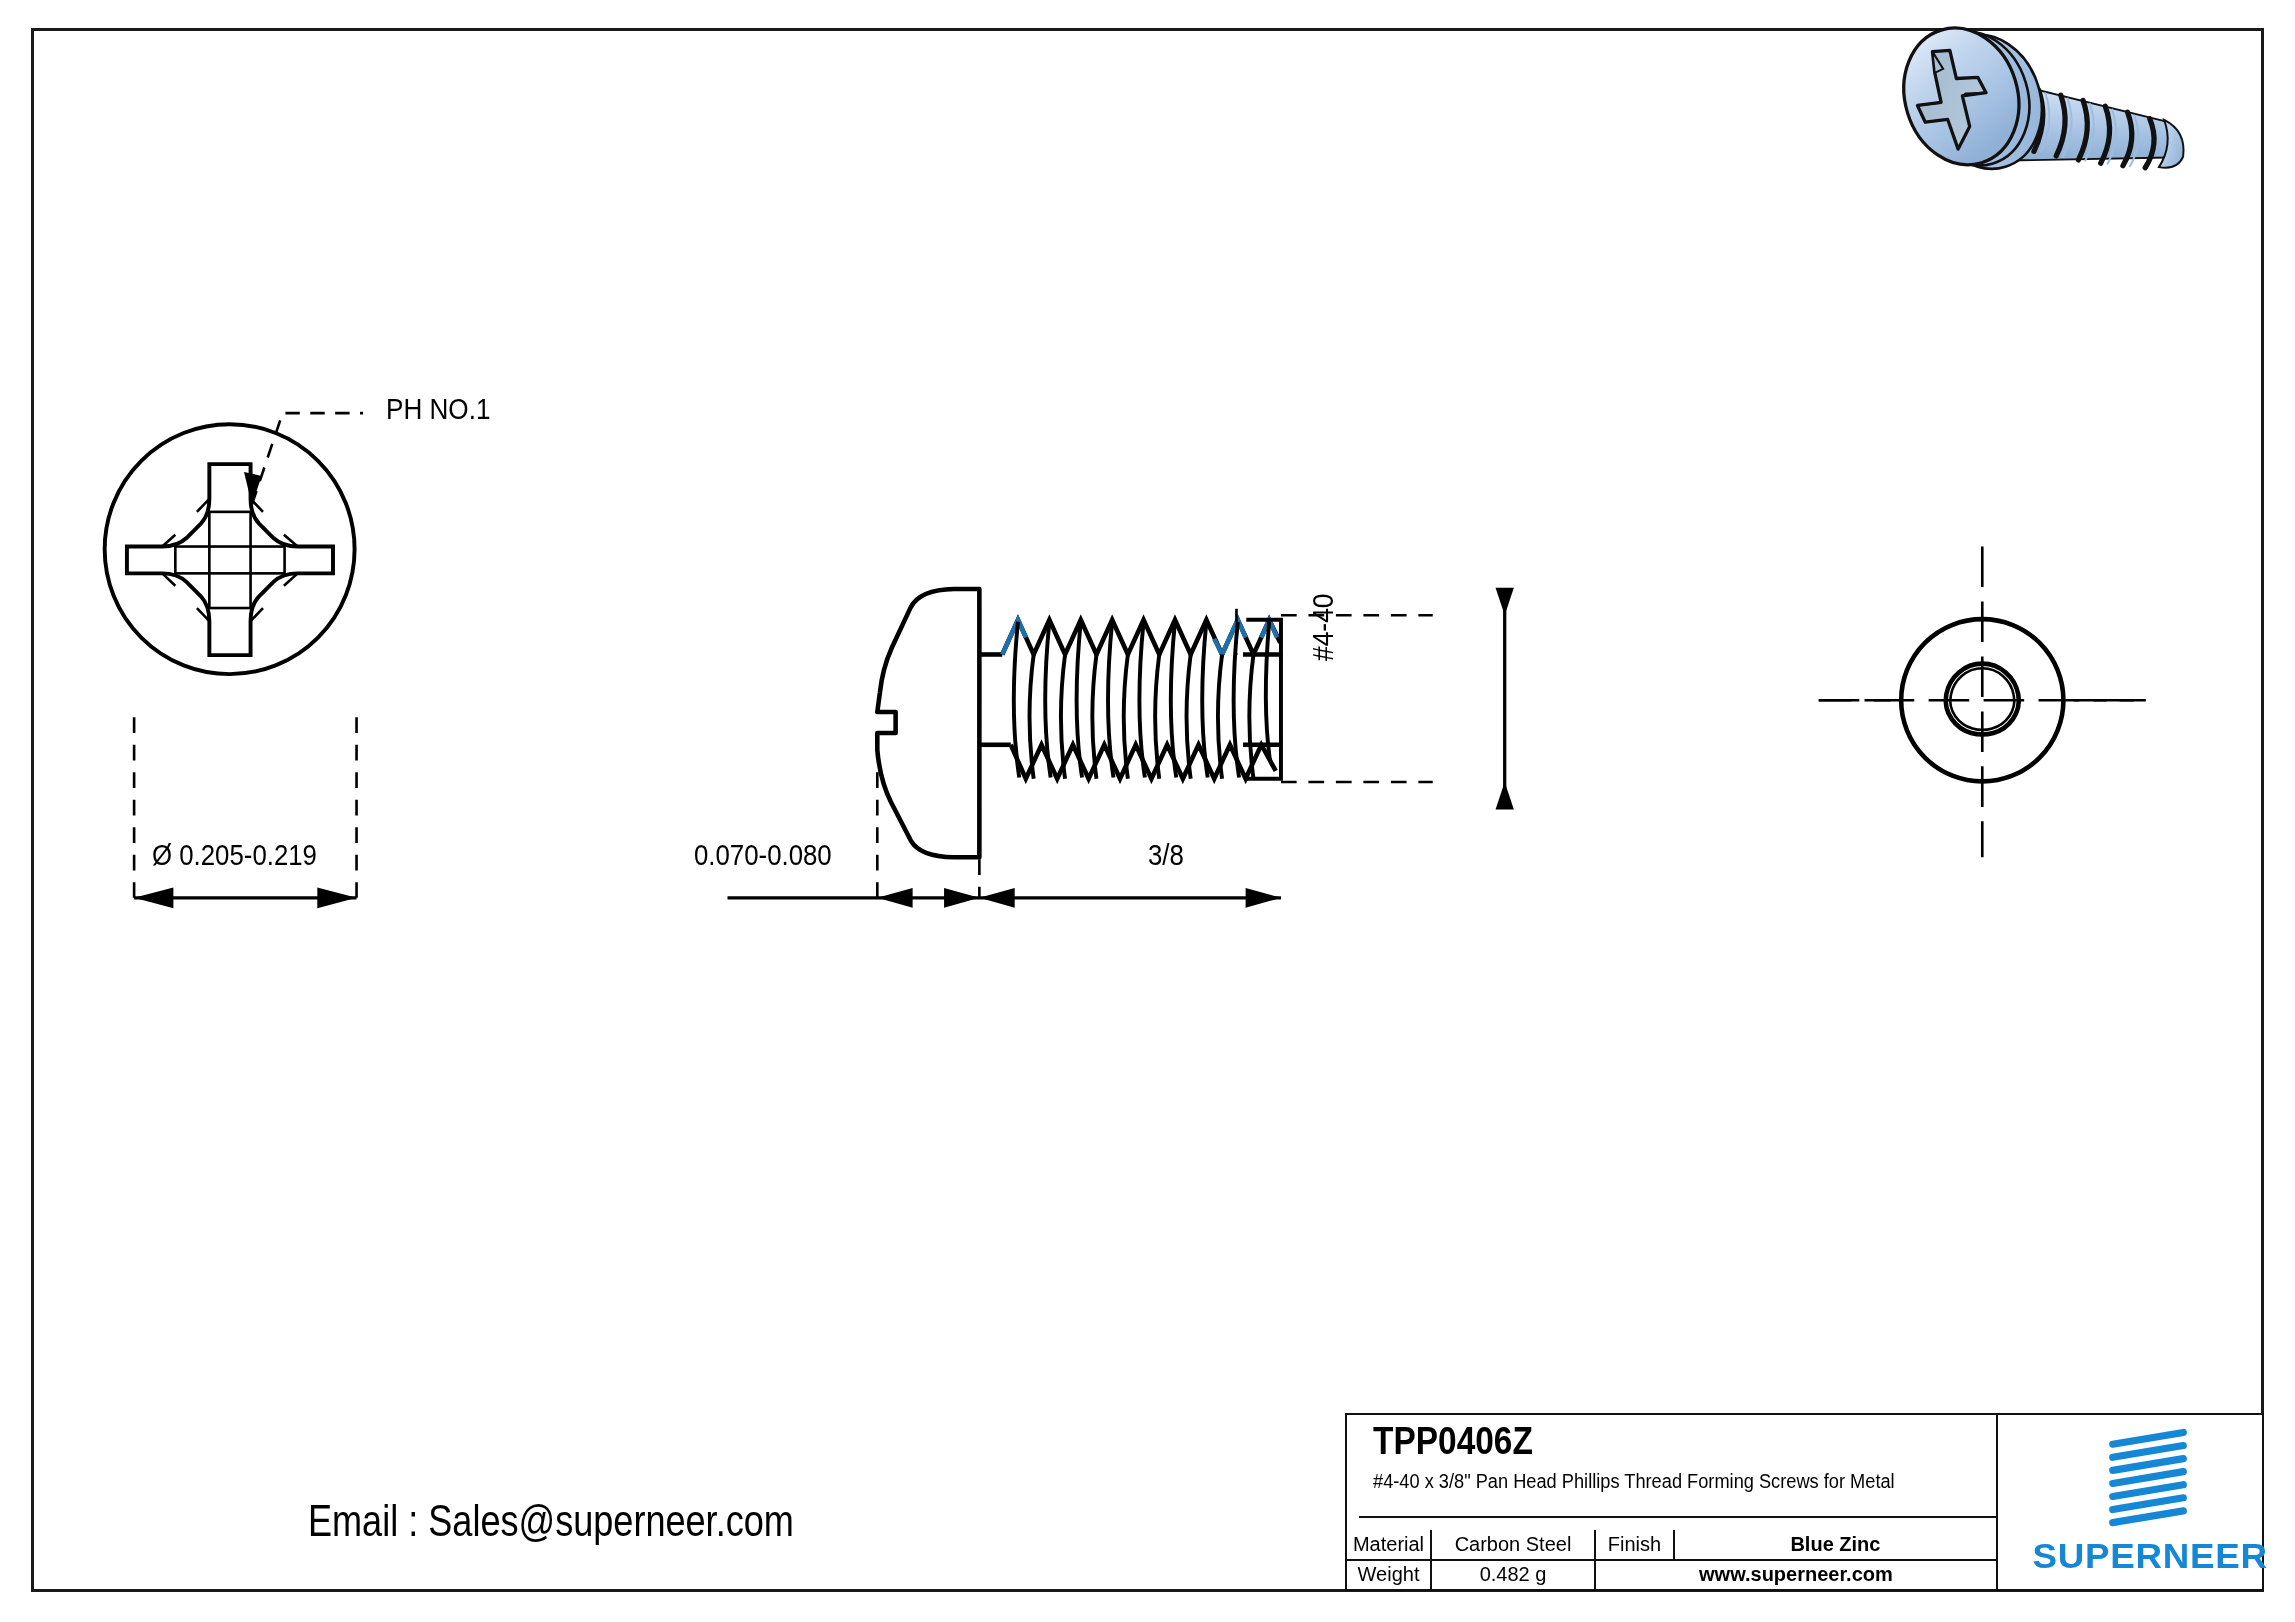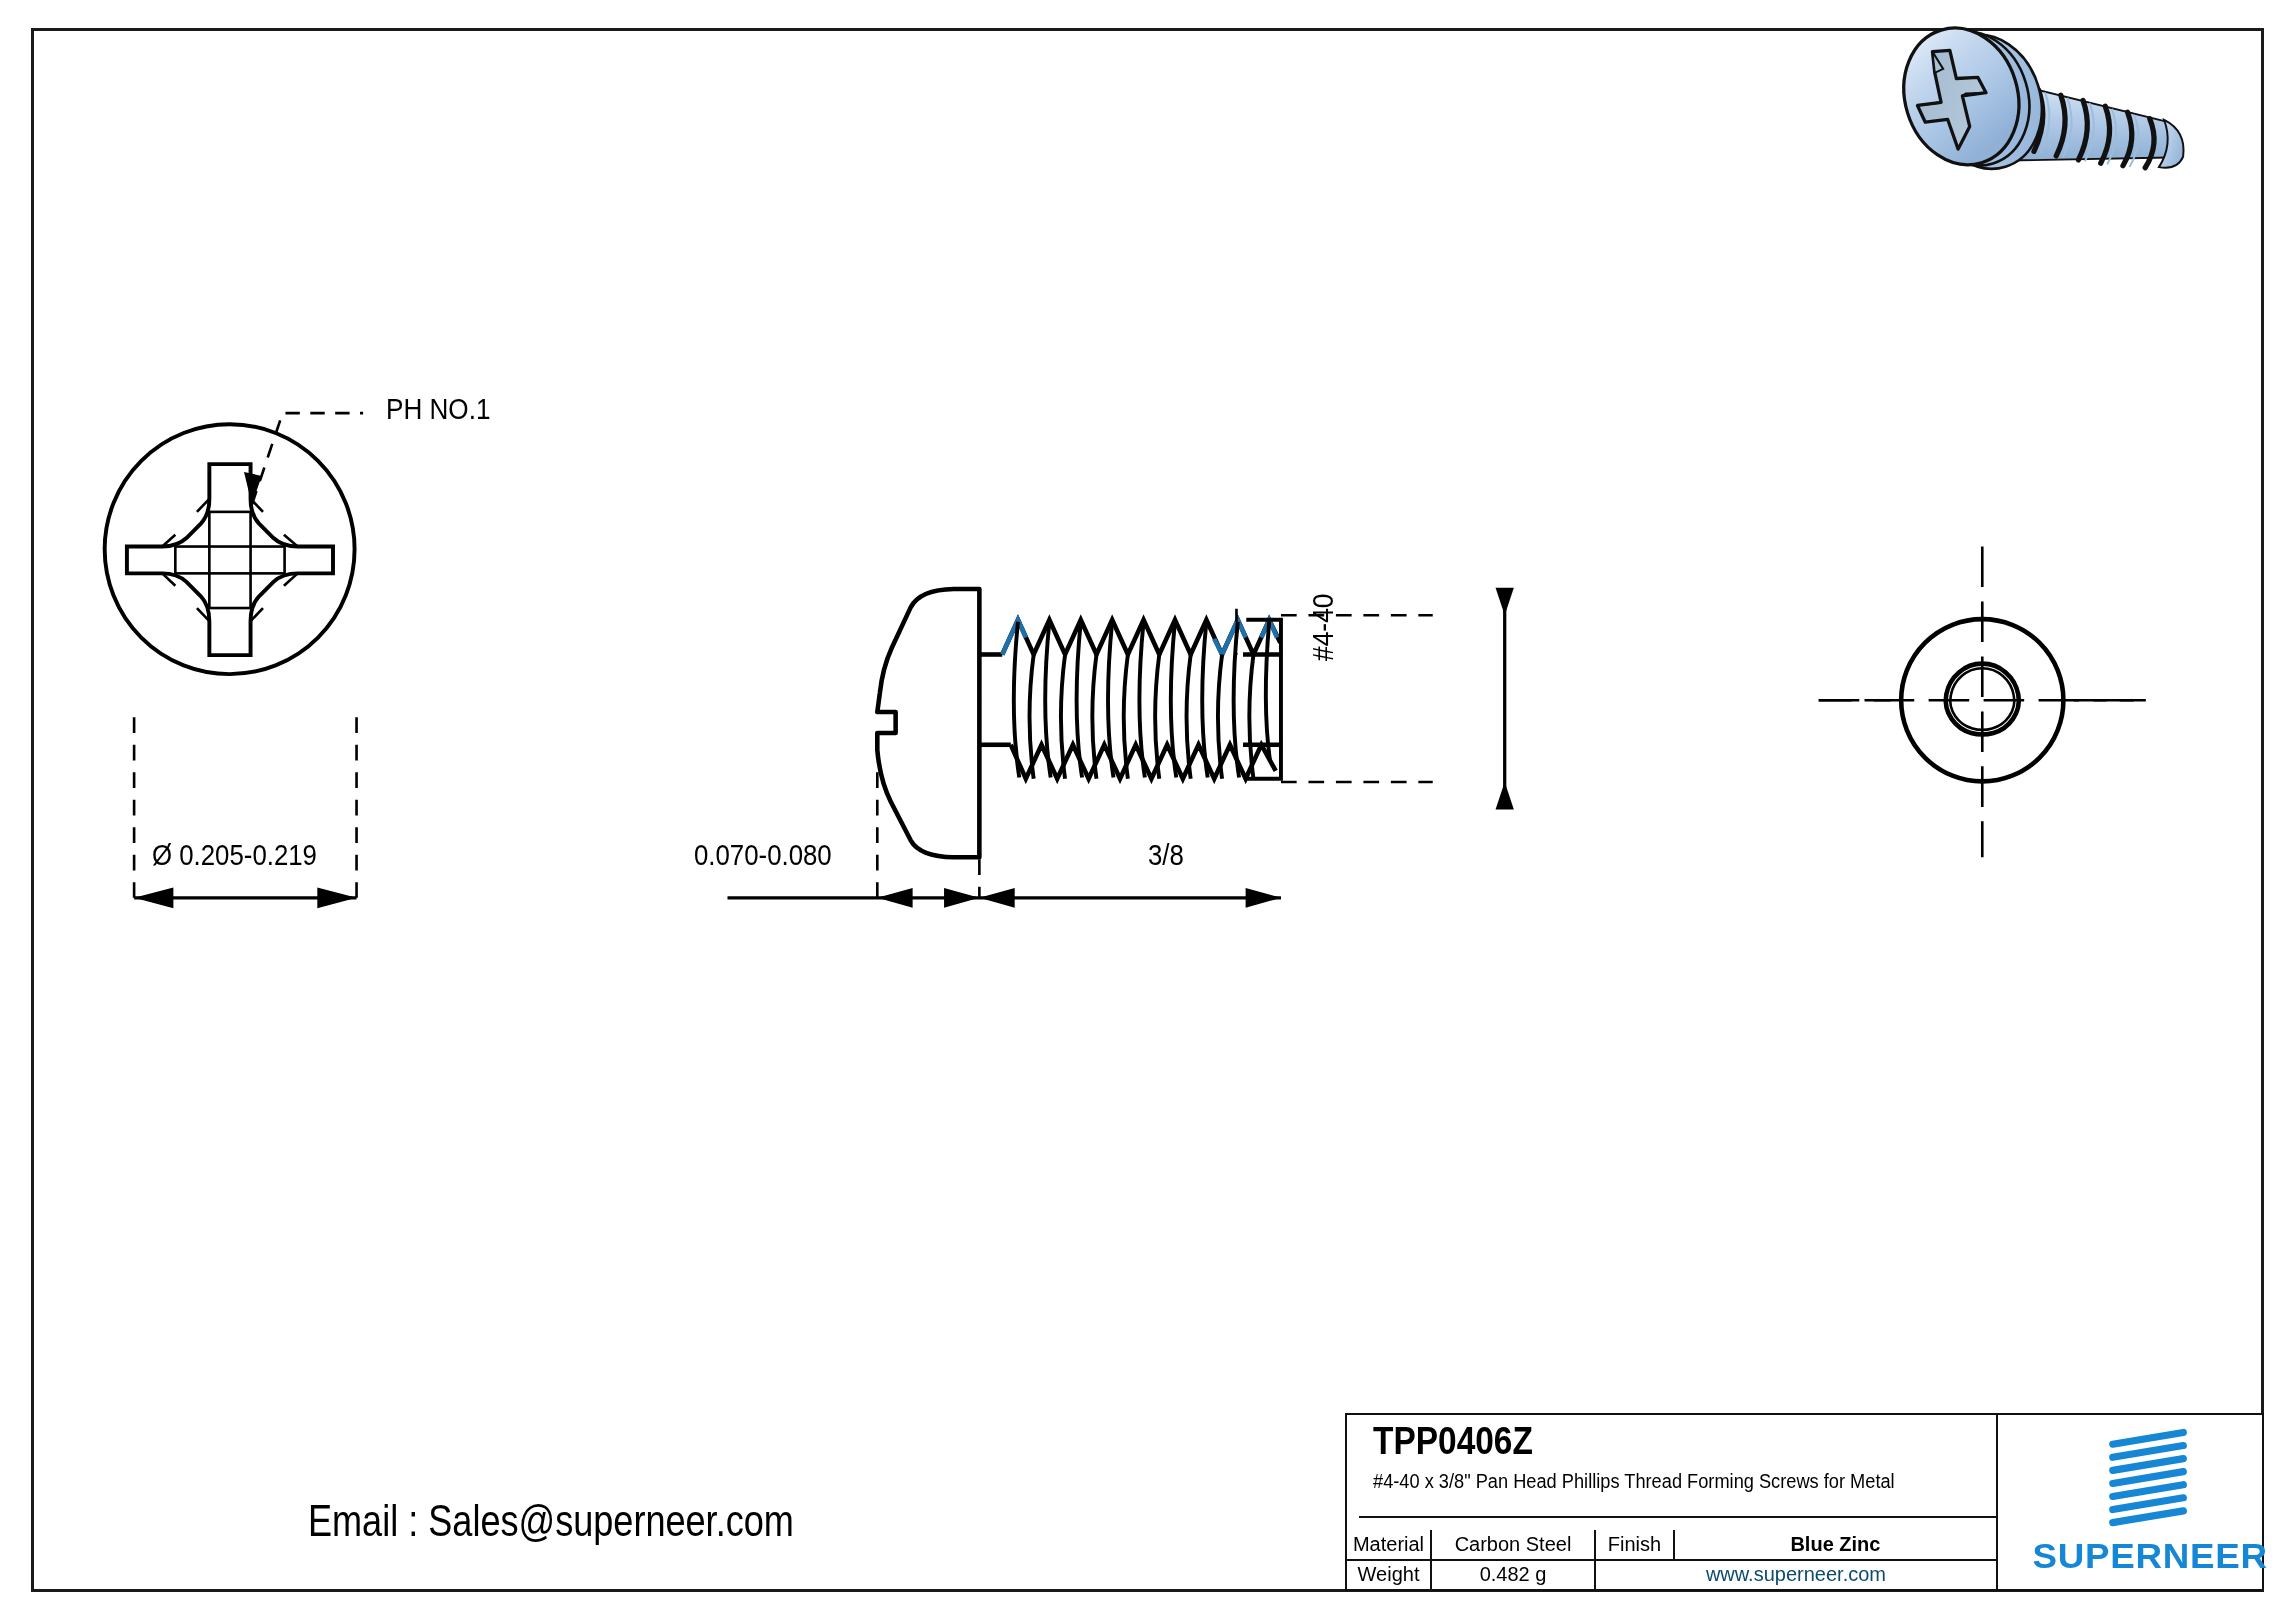--- a/index.html
+++ b/index.html
@@ -110,21 +110,21 @@
     color: #000;
     white-space: nowrap;
     overflow: hidden;
     transform-origin: center;
   }
   .tb-cell.b-right { border-right: 2px solid #111111; }
   .c-label  { flex: 0 0 85px; }
   .c-value1 { flex: 0 0 164px; }
   .c-label2 { flex: 0 0 79px; }
   .c-value2 { flex: 1 1 auto; font-weight: bold; }
-  .c-web    { flex: 1 1 auto; color: #0c4a6e; }
+  .c-web    { flex: 1 1 auto; color: #000000; font-weight: bold; }
   #tb-logo {
     flex: 1 1 auto;
     position: relative;
     display: flex;
     flex-direction: column;
     align-items: center;
     justify-content: flex-start;
     padding-top: 11.8px;
     padding-left: 40px;
   }

